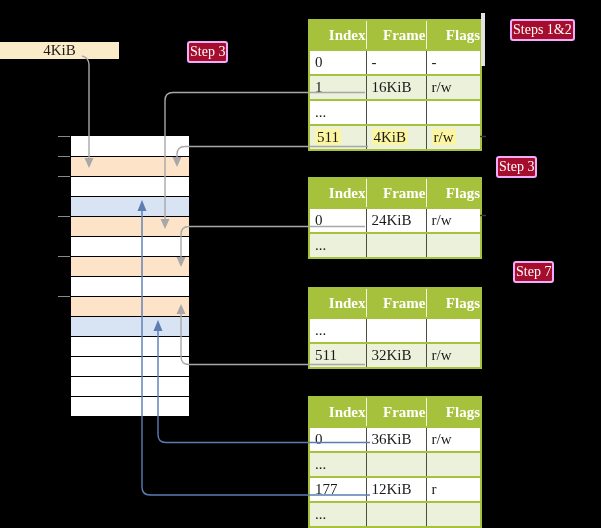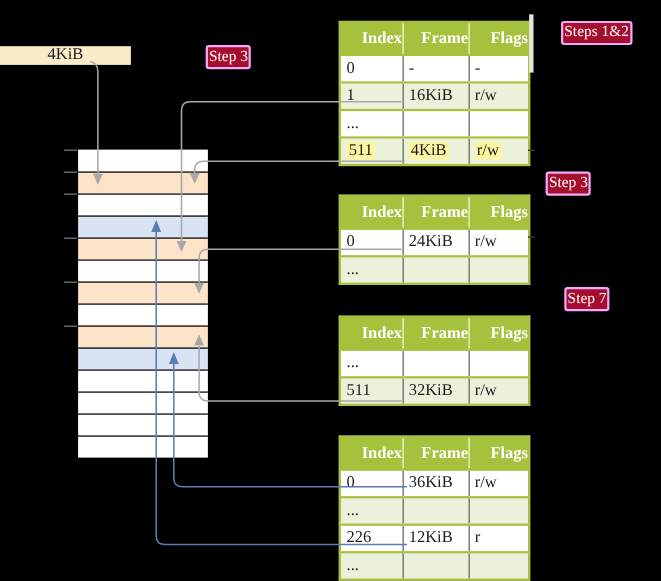--- a/index.html
+++ b/index.html
@@ -194,21 +194,21 @@
       <td>0</td>
       <td>36KiB</td>
       <td>r/w</td>
     </tr>
     <tr>
       <td>...</td>
       <td></td>
       <td></td>
     </tr>
     <tr>
-      <td>226</td>
+      <td>177</td>
       <td>12KiB</td>
       <td>r</td>
     </tr>
     <tr>
       <td>...</td>
       <td></td>
       <td></td>
     </tr>
   </tbody>
 </table>

